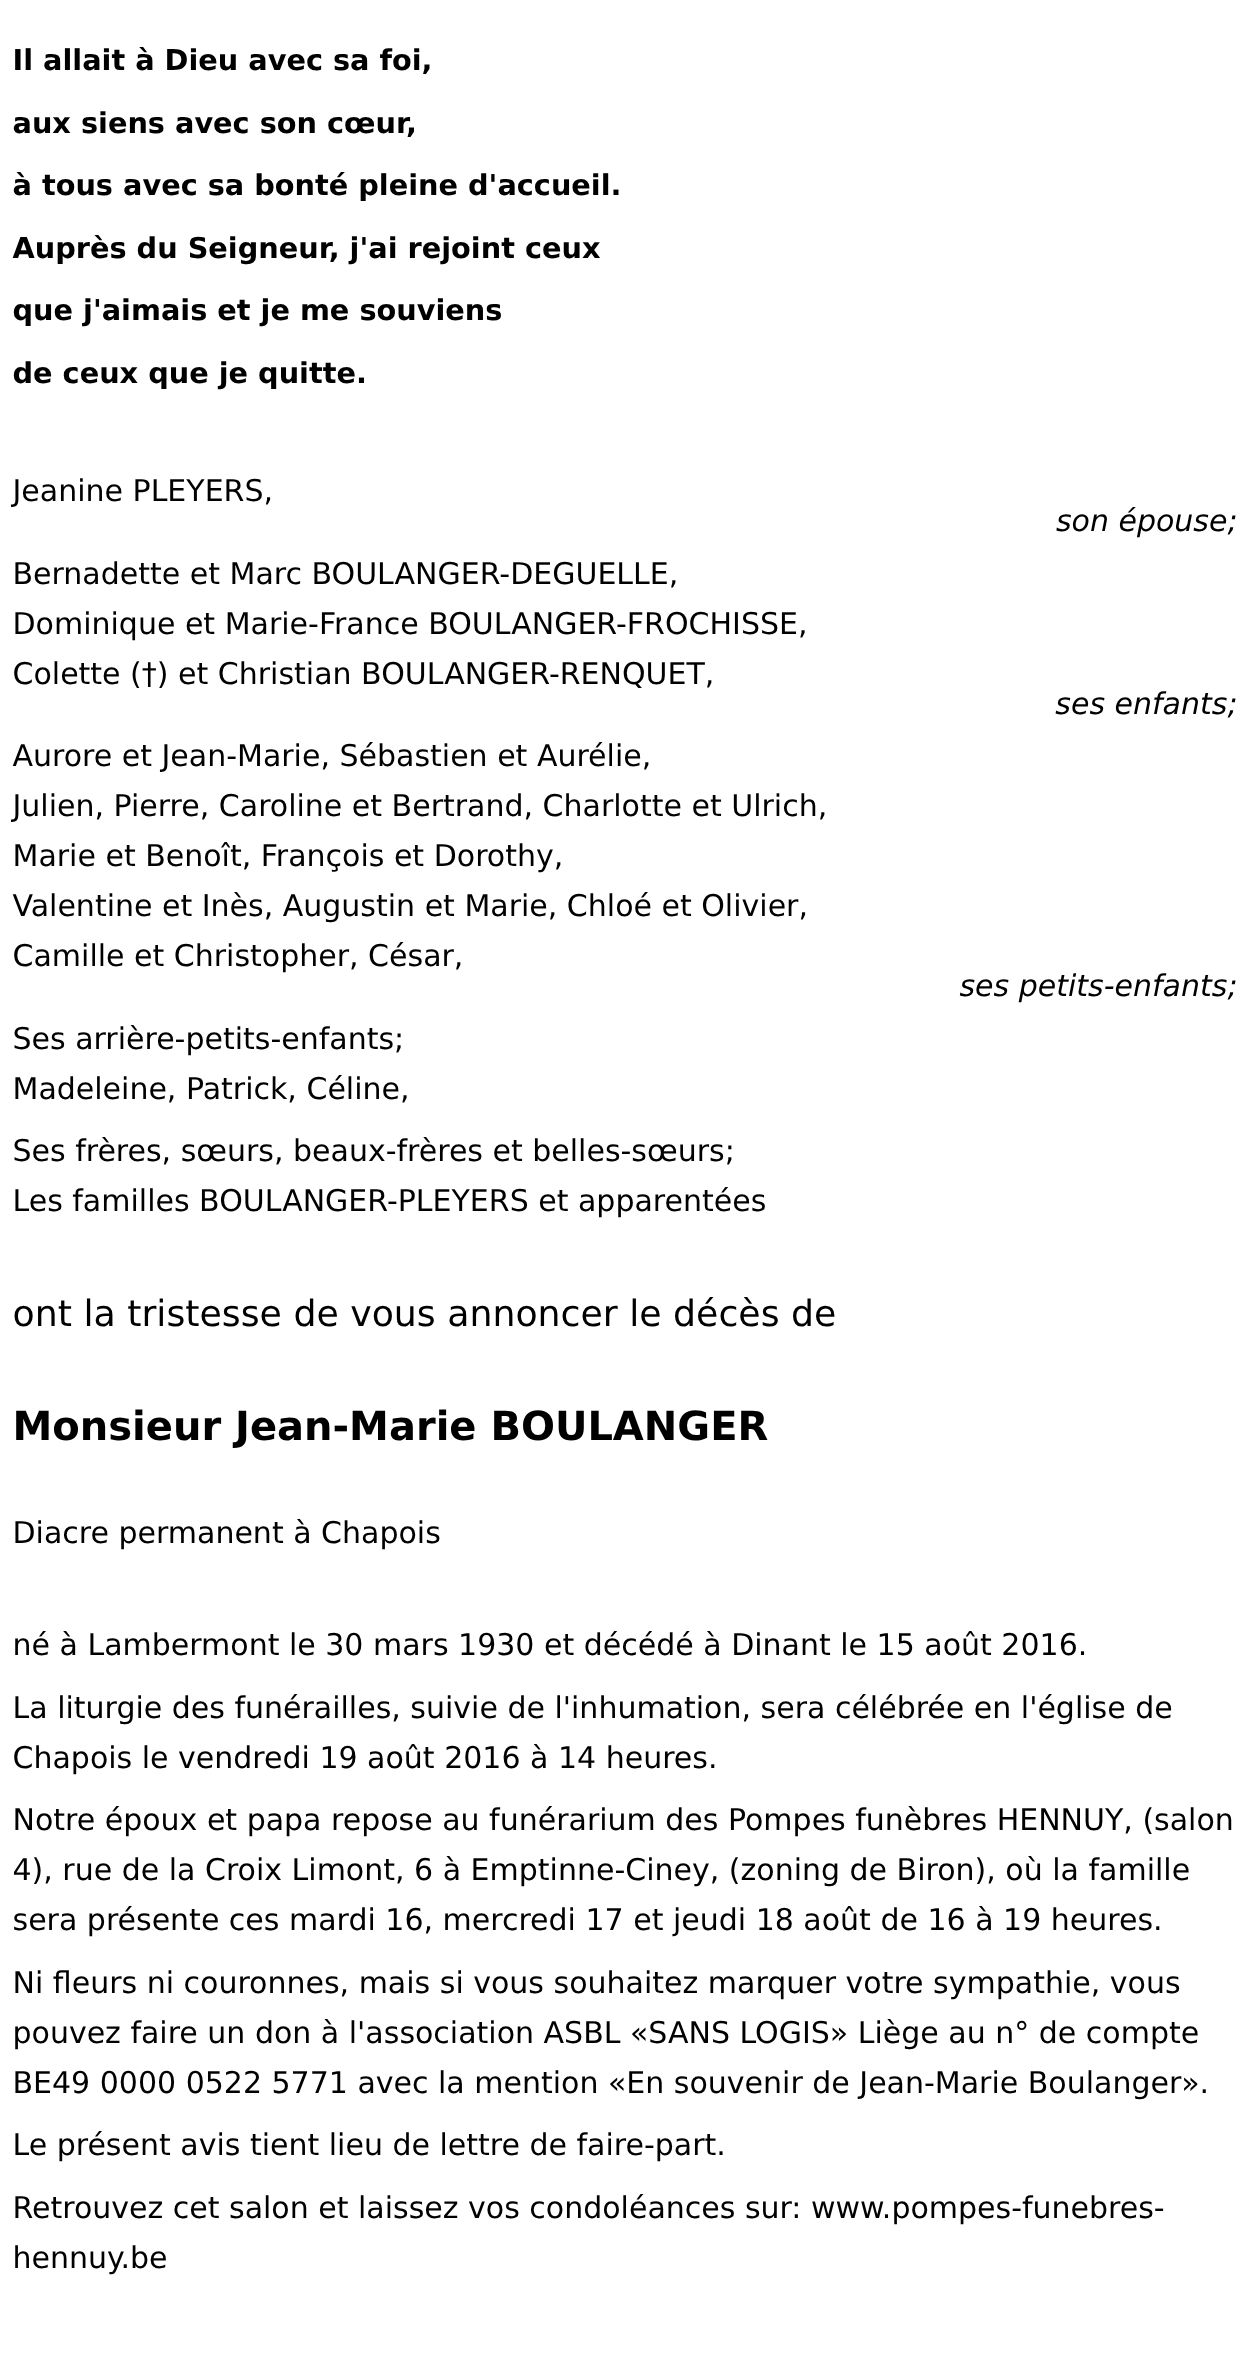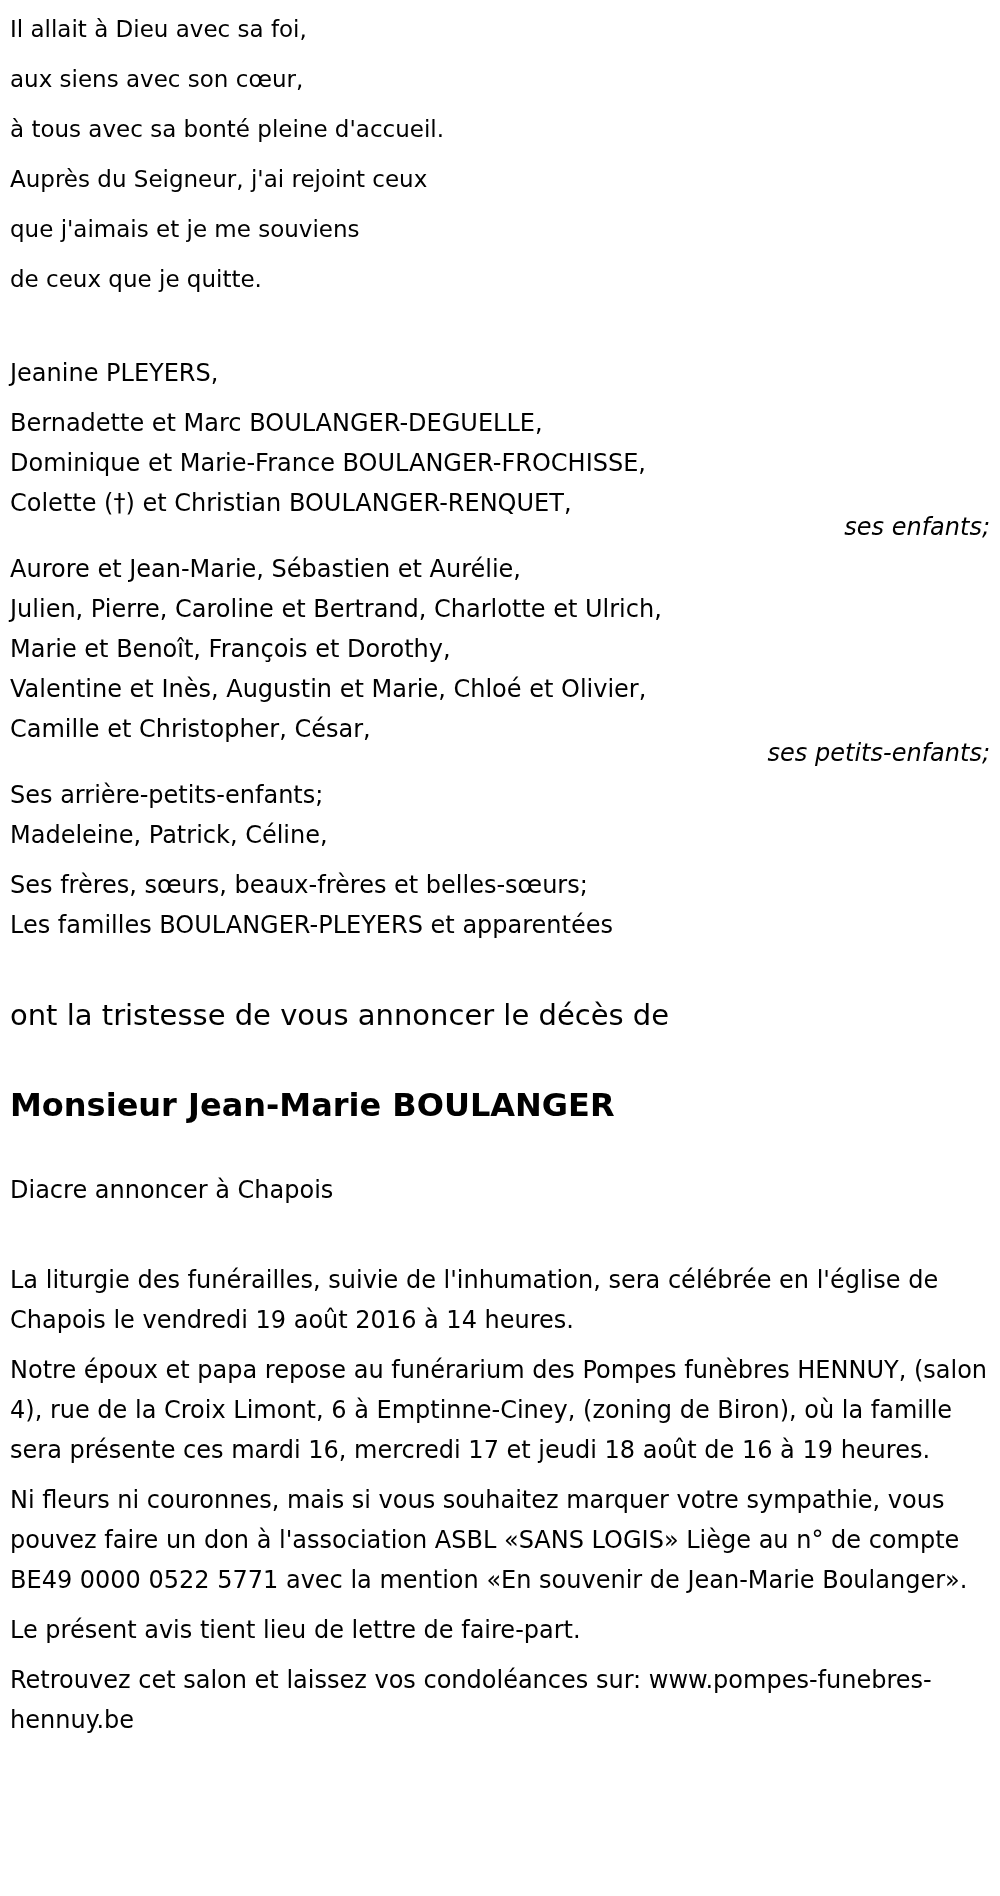--- a/index.html
+++ b/index.html
@@ -16,22 +16,22 @@
     position: relative;
   }
   .page {
     position: absolute;
     left: 10px;
     top: 0;
     width: 980px;
   }
   .poem {
     margin: 0;
-    padding-top: 4px;
-    font-weight: normal;
+    padding-top: 24px;
+    font-weight: bold;
     font-size: 23px;
     line-height: 50px;
   }
   .poem .line { display: block; white-space: nowrap; }
   .family {
     margin-top: 49px;
     font-size: 24px;
     line-height: 40px;
     font-family: "DejaVu Sans", sans-serif;
   }
@@ -82,20 +82,21 @@
     <span class="line">à tous avec sa bonté pleine d'accueil.</span>
     <span class="line">Auprès du Seigneur, j'ai rejoint ceux</span>
     <span class="line">que j'aimais et je me souviens</span>
     <span class="line">de ceux que je quitte.</span>
   </div>
 
   <div class="family">
 
     <div class="group">
       <span class="line">Jeanine PLEYERS,</span>
+      <span class="role">son épouse;</span>
     </div>
 
     <div class="group">
       <span class="line">Bernadette et Marc BOULANGER-DEGUELLE,</span>
       <span class="line">Dominique et Marie-France BOULANGER-FROCHISSE,</span>
       <span class="line">Colette (†) et Christian BOULANGER-RENQUET,</span>
       <span class="role">ses enfants;</span>
     </div>
 
     <div class="group">
@@ -115,23 +116,24 @@
     <div class="group">
       <span class="line">Ses frères, sœurs, beaux-frères et belles-sœurs;</span>
       <span class="line">Les familles BOULANGER-PLEYERS et apparentées</span>
     </div>
   </div>
 
   <div class="announce">ont la tristesse de vous annoncer le décès de</div>
 
   <div class="deceased">Monsieur Jean-Marie BOULANGER</div>
 
-  <div class="title-line">Diacre annoncer à Chapois</div>
+  <div class="title-line">Diacre permanent à Chapois</div>
 
   <div class="details">
+    <p>né à Lambermont le 30 mars 1930 et décédé à Dinant le 15 août 2016.</p>
     <p>La liturgie des funérailles, suivie de l'inhumation, sera célébrée en l'église de Chapois le vendredi 19 août 2016 à 14 heures.</p>
     <p>Notre époux et papa repose au funérarium des Pompes funèbres HENNUY, (salon 4), rue de la Croix Limont, 6 à Emptinne-Ciney, (zoning de Biron), où la famille sera présente ces mardi 16, mercredi 17 et jeudi 18 août de 16 à 19 heures.</p>
     <p>Ni fleurs ni couronnes, mais si vous souhaitez marquer votre sympathie, vous pouvez faire un don à l'association ASBL «SANS LOGIS» Liège au n° de compte BE49 0000 0522 5771 avec la mention «En souvenir de Jean-Marie Boulanger».</p>
     <p>Le présent avis tient lieu de lettre de faire-part.</p>
     <p>Retrouvez cet salon et laissez vos condoléances sur: www.pompes-funebres-hennuy.be</p>
   </div>
 
 </div>
 
 </body></html>

